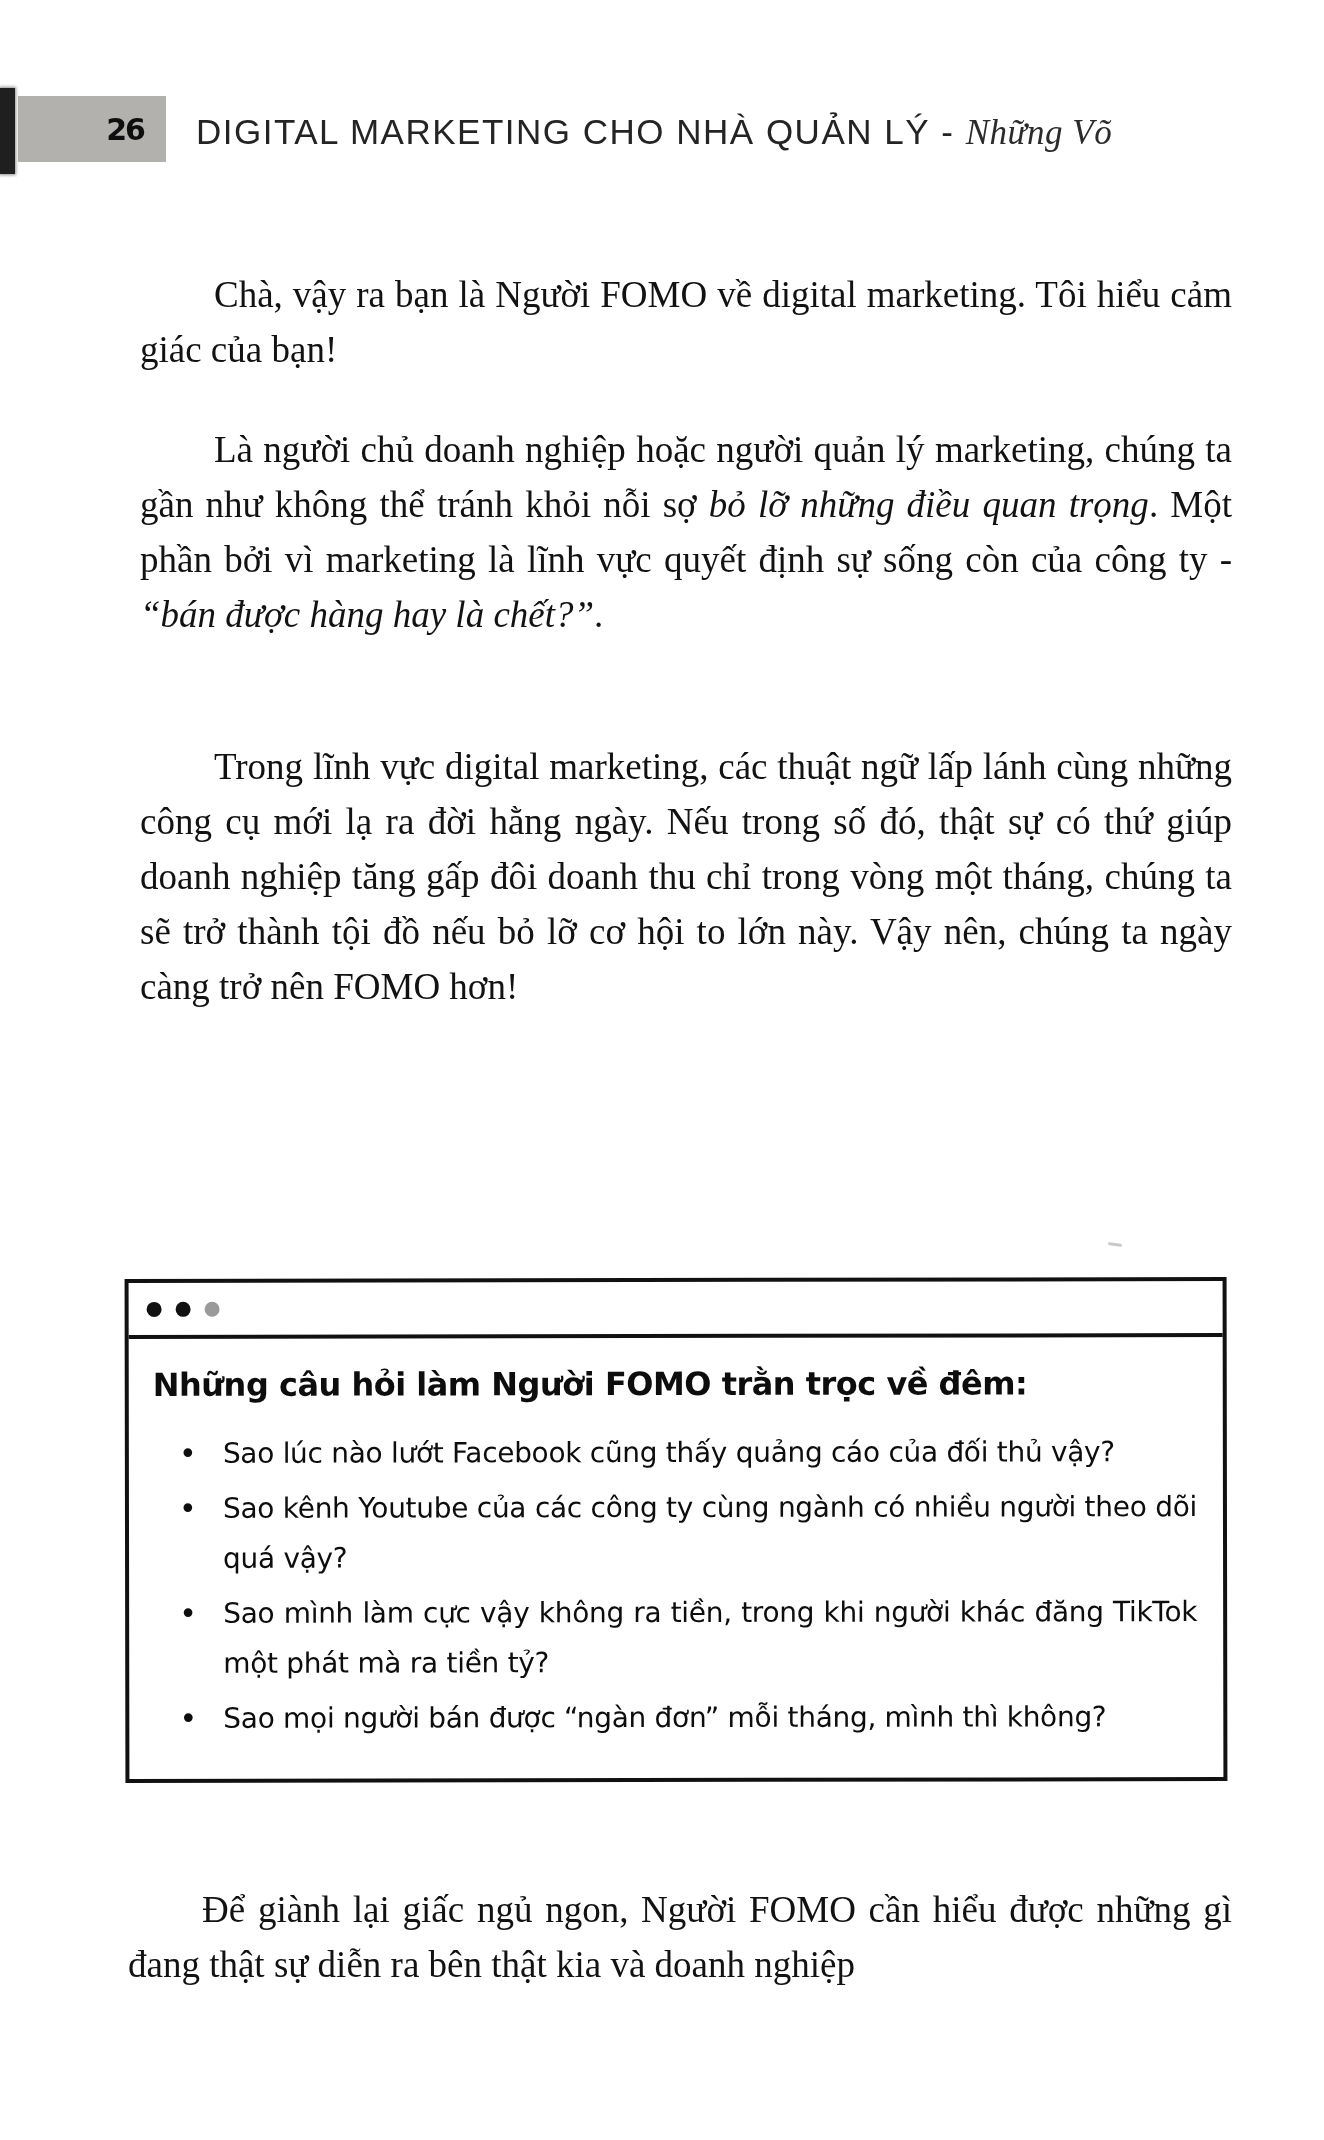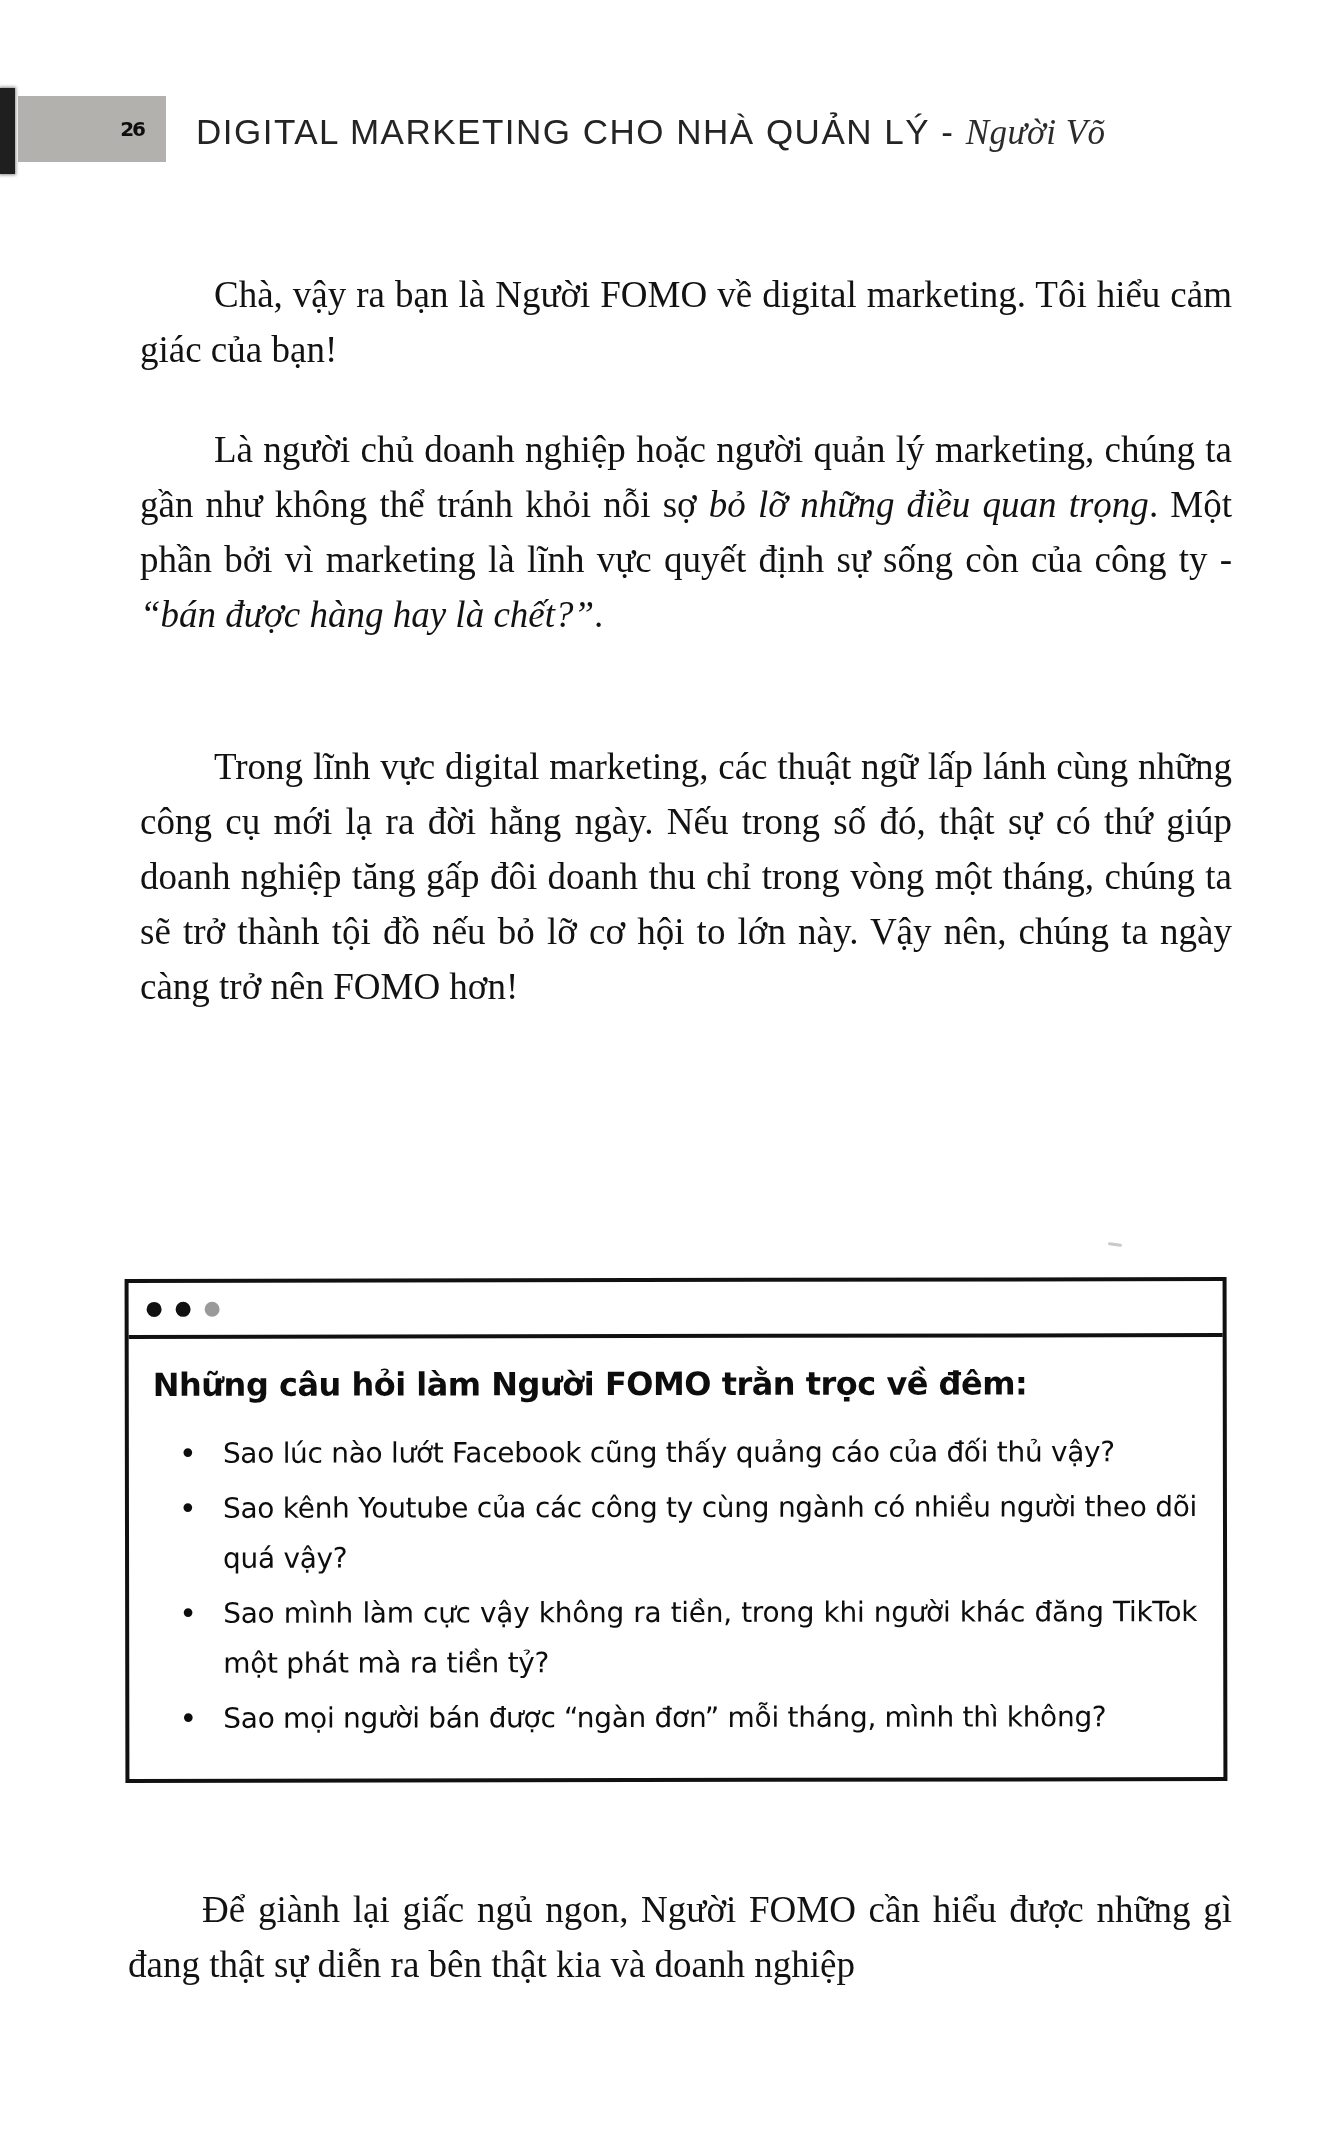--- a/index.html
+++ b/index.html
@@ -23,21 +23,21 @@
     box-shadow:0 0 3px 1px rgba(30,30,30,.5);
   }
   .hdr-pagebox{
     position:absolute;left:18px;top:96px;width:148px;height:66px;
     background:#b3b1ae;
     display:flex;align-items:center;justify-content:flex-end;
     padding-right:22px;box-sizing:border-box;
   }
   .hdr-pagenum{
     font-family:"DejaVu Sans", sans-serif;
-    font-weight:700;font-size:20px;color:#0e0e0e;
+    font-weight:700;font-size:30px;color:#0e0e0e;
     letter-spacing:-2px;
   }
   .hdr-title{
     position:absolute;left:196px;top:112px;width:1110px;
     font-family:"Liberation Sans", sans-serif;
     font-size:35px;font-weight:400;color:#242424;
     letter-spacing:1.5px;white-space:nowrap;
   }
   .hdr-title .author{
     font-family:"Liberation Serif", serif;
@@ -109,21 +109,21 @@
 </style>
 </head>
 <body>
 
 <div class="page">
 
   <div class="hdr-strip"></div>
   <div class="hdr-pagebox">
     <span class="hdr-pagenum">26</span>
   </div>
-  <div class="hdr-title"><span>DIGITAL MARKETING CHO NHÀ QUẢN LÝ</span><span> - </span><span class="author">Người Võ</span></div>
+  <div class="hdr-title"><span>DIGITAL MARKETING CHO NHÀ QUẢN LÝ</span><span> - </span><span class="author">Những Võ</span></div>
 
   <p class="para" id="p2"><span>Là người chủ doanh nghiệp hoặc người quản lý marketing, chúng ta gần như không thể tránh khỏi nỗi sợ </span><span class="it">bỏ lỡ những điều quan trọng</span><span>. Một phần bởi vì marketing là lĩnh vực quyết định sự sống còn của công ty - </span><span class="it">“bán được hàng hay là chết?”</span><span>.</span></p>
 
   <p class="para" id="p1">Chà, vậy ra bạn là Người FOMO về digital marketing. Tôi hiểu cảm giác của bạn!</p>
 
   <p class="para" id="p3">Trong lĩnh vực digital marketing, các thuật ngữ lấp lánh cùng những công cụ mới lạ ra đời hằng ngày. Nếu trong số đó, thật sự có thứ giúp doanh nghiệp tăng gấp đôi doanh thu chỉ trong vòng một tháng, chúng ta sẽ trở thành tội đồ nếu bỏ lỡ cơ hội to lớn này. Vậy nên, chúng ta ngày càng trở nên FOMO hơn!</p>
 
 
   <div class="scan-tick"></div>
 

